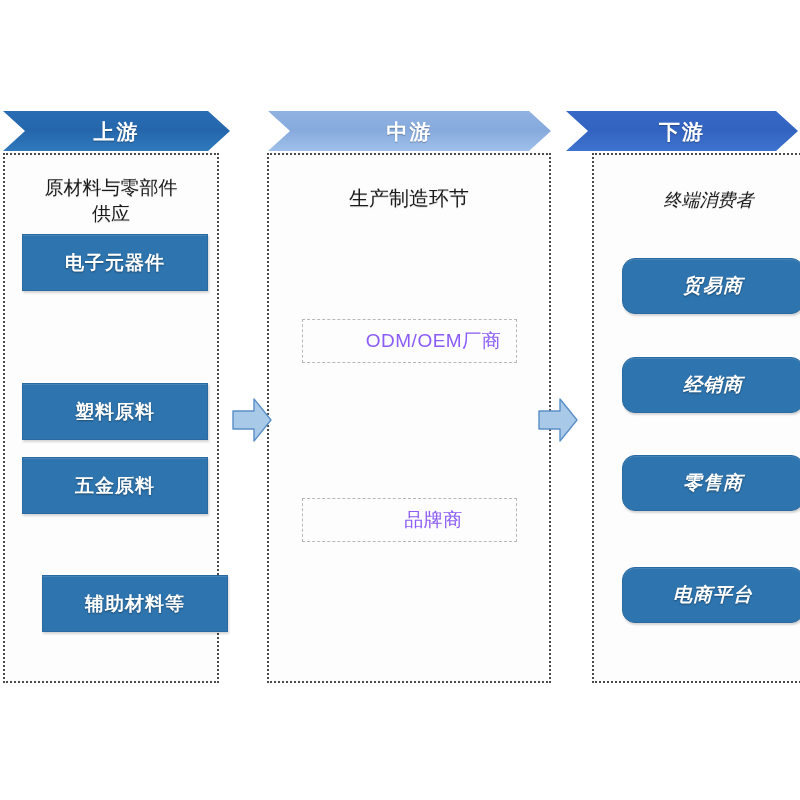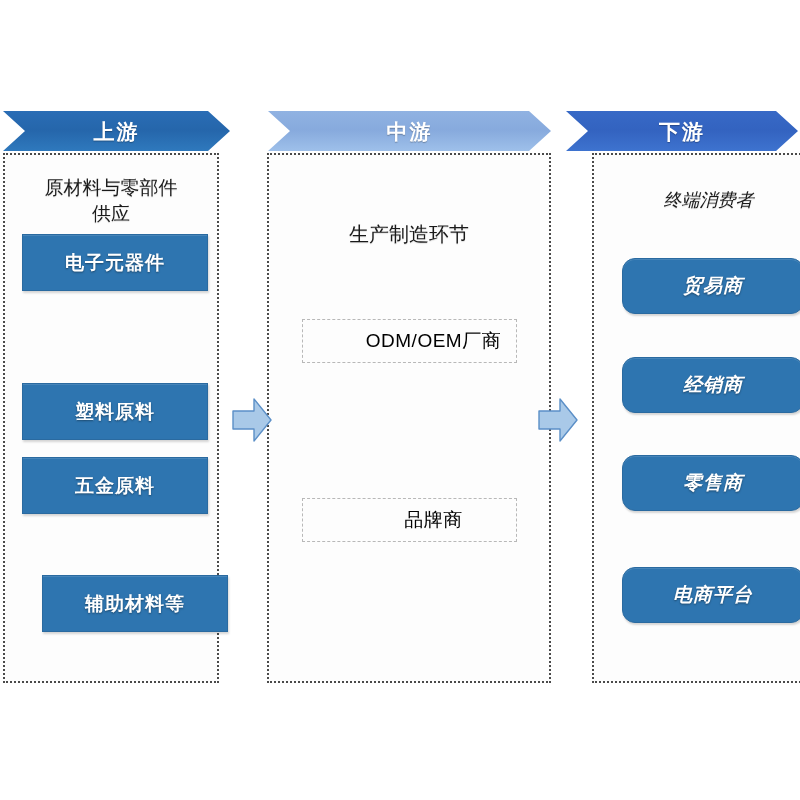--- a/index.html
+++ b/index.html
@@ -60,21 +60,21 @@
     position: absolute;
     left: 0; right: 0;
     text-align: center;
     color: #1a1a1a;
     font-size: 19px;
     line-height: 26px;
     text-shadow: 0 1px 1px rgba(0,0,0,0.12);
   }
   .col-title.bold { font-weight: normal; }
   #title-up   { top: 20px; font-size: 19px; }
-  #title-mid  { top: 30px; font-size: 20px; margin-top: 36px; }
+  #title-mid  { top: 30px; font-size: 20px; }
   #title-down { top: 32px; font-size: 18px; font-weight: normal; }
 
   
   .blue-box {
     position: absolute;
     background: #2e75b0;
     border: 1px solid #2a6aa0;
     box-shadow: inset 0 1px 0 rgba(255,255,255,0.12), 1px 2px 2px rgba(0,0,0,0.16);
     display: flex;
     align-items: center;
@@ -111,21 +111,21 @@
     width: 215px;
     height: 44px;
     background: #fdfdfd;
     border: 1px dashed #b8b8b8;
     display: flex;
     align-items: center;
     justify-content: center;
     box-sizing: border-box;
   }
   .dash-box span {
-    color: #000000;
+    color: #8b5cf6;
     font-size: 19px;
     letter-spacing: 0.5px;
     white-space: nowrap;
     margin-left: 48px;
   }
   #mb0 { top: 164px; }
   #mb1 { top: 343px; }
 
   
   .conn {

